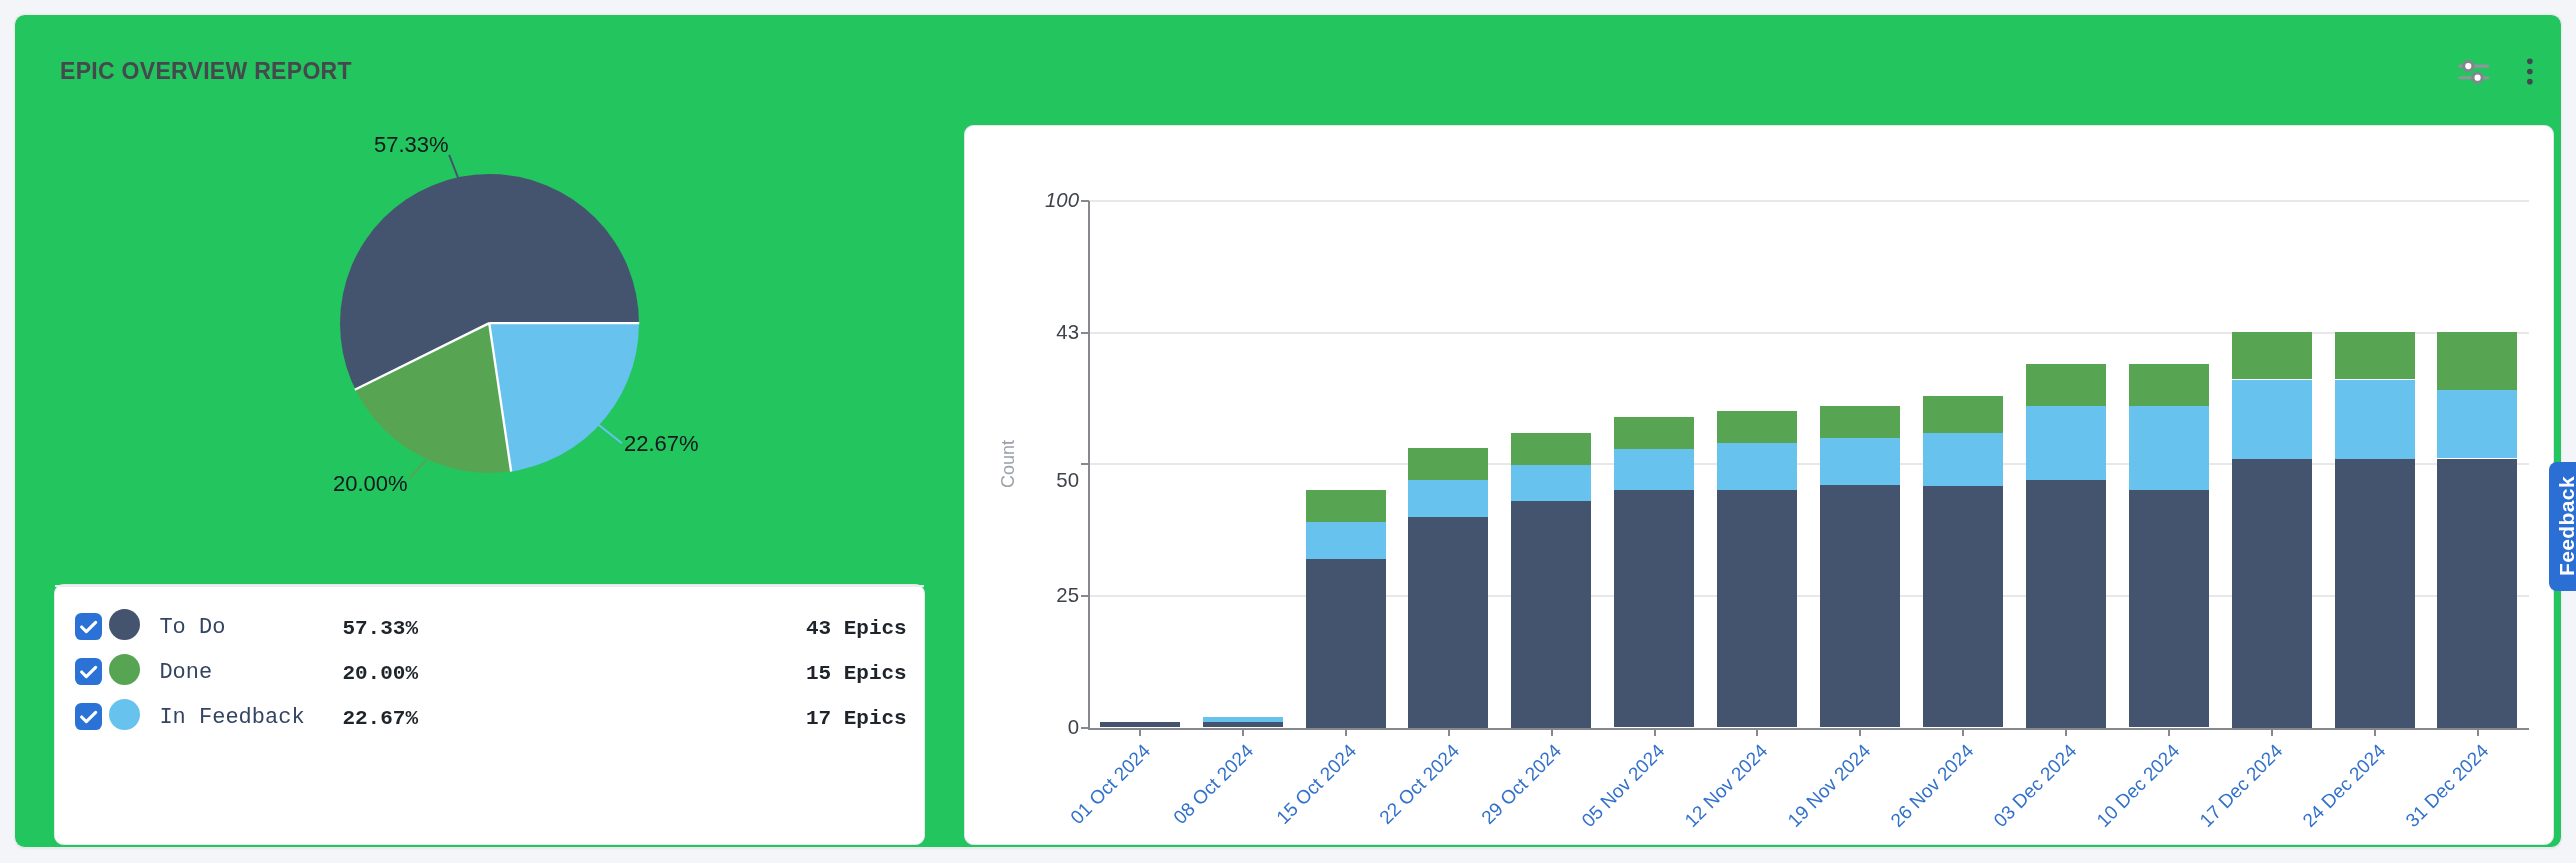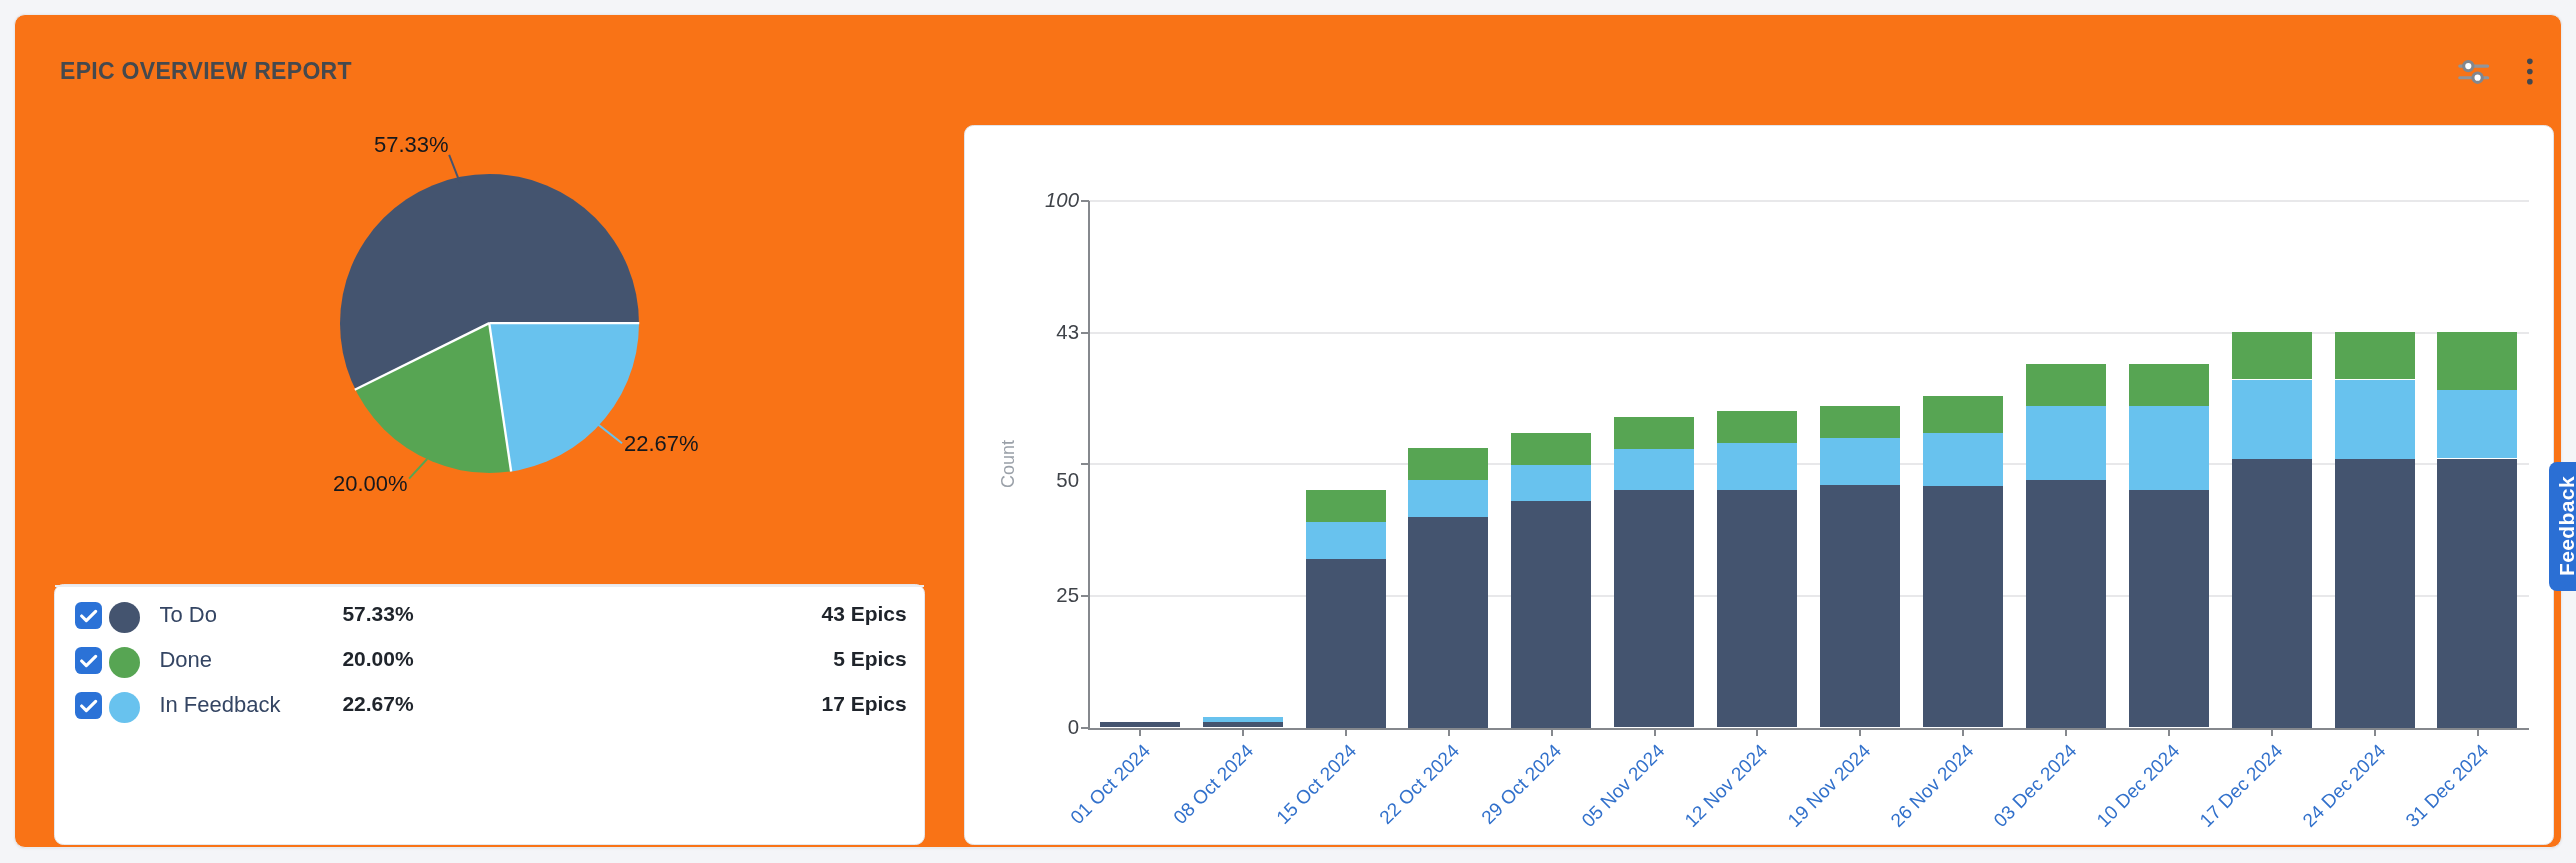--- a/index.html
+++ b/index.html
@@ -2,21 +2,21 @@
 <html style="font-size:12.6px"><head>
 <meta charset="utf-8">
 <style>
   * { margin:0; padding:0; box-sizing:border-box; }
   html,body { width:2576px; height:863px; }
   body { font-family:"Liberation Sans","DejaVu Sans",sans-serif; background:#f4f5f8; }
   #page { position:relative; width:2576px; height:863px; overflow:hidden; }
 
   
   .widget-card { position:absolute; left:14px; top:14px; width:2548px; height:834px;
-    background:#f97316; border:0.8px solid #eaebee; border-radius:11px;
+    background:#22c55e; border:0.8px solid #eaebee; border-radius:11px;
     box-shadow:0 0.8px 2.4px rgba(9,30,66,.06); }
 
   .report-title { position:absolute; left:45px; top:43px; font-size:23px; font-weight:600;
     color:#45494e; letter-spacing:0.3px; }
 
   .toolbar { position:absolute; left:2442px; top:36px; width:102px; height:41px; display:flex; gap:20.4px; align-items:center; }
   .icon-btn { width:35px; height:35px; display:flex; align-items:center; justify-content:center; cursor:pointer; }
 
   
   .pie { position:absolute; left:325px; top:159px; width:299px; height:299px; border-radius:50%; }
@@ -25,21 +25,21 @@
   .pie-label.l1 { left:359px; top:117px; }
   .pie-label.l2 { left:609px; top:416px; }
   .pie-label.l3 { left:318px; top:456px; }
 
   
   .legend-card { position:absolute; left:39px; top:569px; width:871px; height:261px;
     background:#fff; border:1.6px solid #e5e7ec; border-radius:9.4px; }
   .legend-header { display:flex; align-items:center; height:58px; padding:0 17.3px 0 20.4px; }
   .legend-divider { height:1.6px; background:#ebedf0; width:100%; }
   .legend-rows { padding:15.7px 0 0 0; }
-  .legend-row { display:flex; align-items:flex-start; height:38px; margin-bottom:7px; padding:0 17.3px 0 20.4px; cursor:pointer; }
+  .legend-row { display:flex; align-items:flex-end; height:38px; margin-bottom:7px; padding:0 17.3px 0 20.4px; cursor:pointer;font-family:Liberation Mono, monospace; }
   .checkbox { width:27px; height:27px; border-radius:6.3px; display:flex; align-items:center; justify-content:center; flex:0 0 auto; cursor:pointer; }
   .checkbox.blue { background:#2b72d7; }
   .checkbox.gray { background:#6d7689; }
   .swatch { width:31px; height:31px; border-radius:50%; margin-left:7px; flex:0 0 auto; }
   .legend-label { margin-left:19px; font-size:22px; color:#344563; width:183px; }
   .legend-label.hdr { width:auto; }
   .legend-pct { font-size:21px; font-weight:600; color:#1f242b; }
   .legend-count { margin-left:auto; font-size:21px; font-weight:700; color:#1f242b; }
   .legend-total { margin-left:auto; font-size:22px; font-weight:700; color:#1f242b; }
 
@@ -119,21 +119,21 @@
 
         <div class="legend-row">
           <span class="checkbox blue">
             <svg width="17.3" height="14" viewBox="0 0 22 18">
               <polyline points="2,9 8,15 20,3" fill="none" stroke="#fff" stroke-width="4" stroke-linecap="round" stroke-linejoin="round"></polyline>
             </svg>
           </span>
           <span class="swatch" style="background-color: rgb(87, 165, 83);"></span>
           <span class="legend-label">Done</span>
           <span class="legend-pct">20.00%</span>
-          <span class="legend-count">5 Epics</span>
+          <span class="legend-count">15 Epics</span>
         </div>
 
         <div class="legend-row">
           <span class="checkbox blue">
             <svg width="17.3" height="14" viewBox="0 0 22 18">
               <polyline points="2,9 8,15 20,3" fill="none" stroke="#fff" stroke-width="4" stroke-linecap="round" stroke-linejoin="round"></polyline>
             </svg>
           </span>
           <span class="swatch" style="background-color: rgb(104, 194, 238);"></span>
           <span class="legend-label">In Feedback</span>

